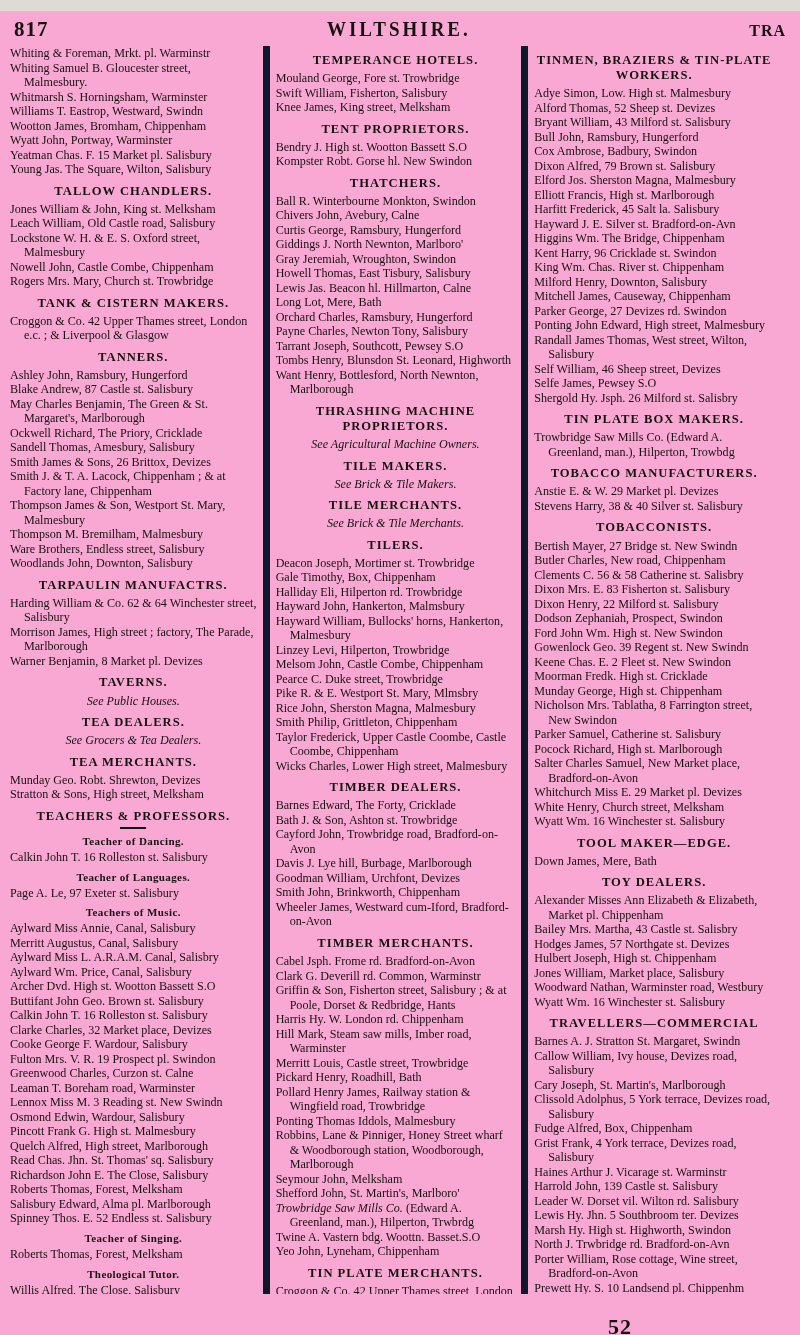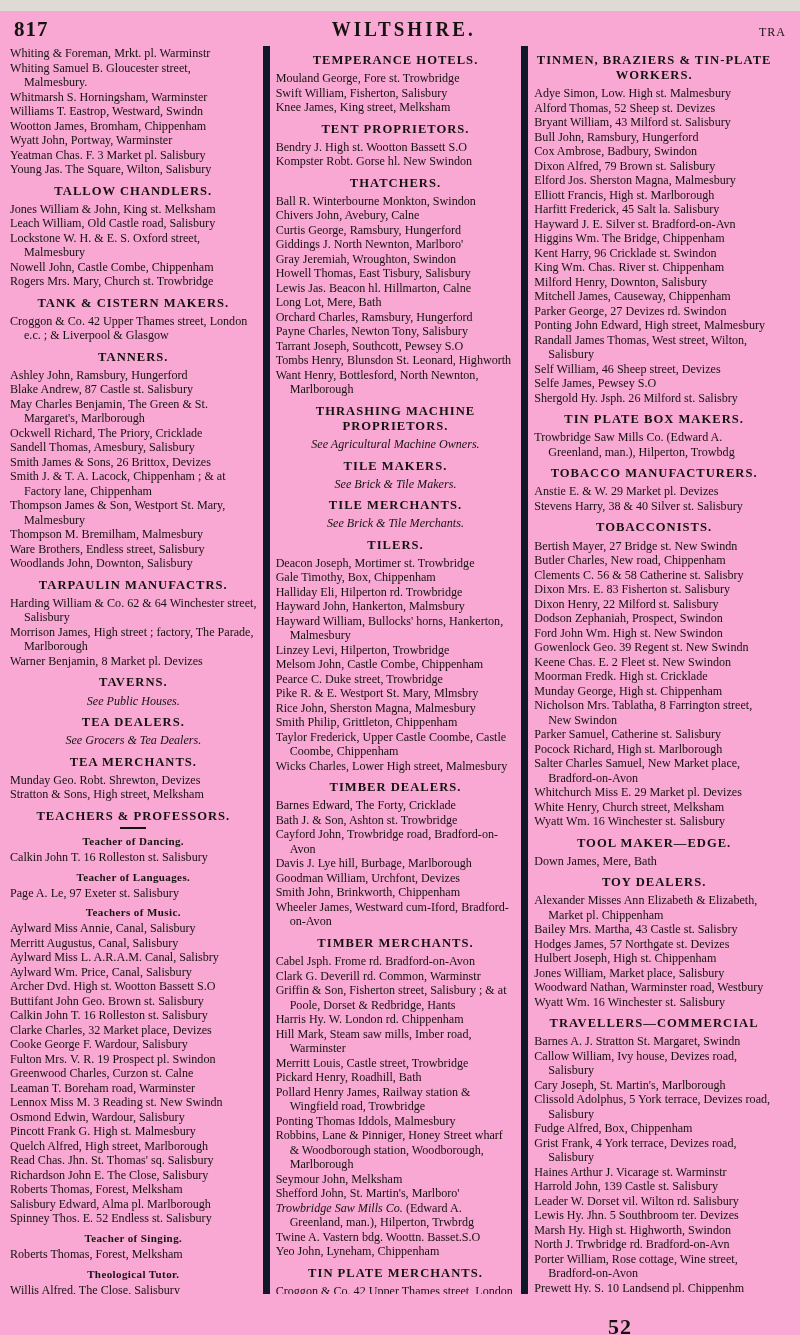--- a/index.html
+++ b/index.html
@@ -15,21 +15,21 @@
   }
   .hdr{
     display:flex;align-items:baseline;justify-content:space-between;
     padding:6px 14px 2px 14px;
   }
   .hdr .pgnum{font-size:21px;font-weight:bold;letter-spacing:1px;}
   .hdr .title{
     font-size:19px;font-weight:bold;letter-spacing:3px;
     transform:scaleY(1.05);
   }
-  .hdr .corner{font-size:12px;font-weight:normal;letter-spacing:1px;}
+  .hdr .corner{font-size:16px;font-weight:bold;letter-spacing:1px;}
   .cols{
     display:flex;align-items:stretch;
     padding:2px 20px 0 4px;
     height:1248px;
   }
   .col{
     width:33.33%;
     padding:0 6px;
     box-sizing:border-box;
     font-size:12.1px;
@@ -85,21 +85,21 @@
   </div>
   <div class="cols">
       <div class="col">
         <section>
           <p class="entry">Whiting &amp; Foreman, Mrkt. pl. Warminstr</p>
           <p class="entry">Whiting Samuel B. Gloucester street, Malmesbury.</p>
           <p class="entry">Whitmarsh S. Horningsham, Warminster</p>
           <p class="entry">Williams T. Eastrop, Westward, Swindn</p>
           <p class="entry">Wootton James, Bromham, Chippenham</p>
           <p class="entry">Wyatt John, Portway, Warminster</p>
-          <p class="entry">Yeatman Chas. F. 3 Market pl. Salisbury</p>
+          <p class="entry">Yeatman Chas. F. 15 Market pl. Salisbury</p>
           <p class="entry">Young Jas. The Square, Wilton, Salisbury</p>
         </section>
         <section>
           <div class="heading">TALLOW CHANDLERS.</div>
           <p class="entry">Jones William &amp; John, King st. Melksham</p>
           <p class="entry">Leach William, Old Castle road, Salisbury</p>
           <p class="entry">Lockstone W. H. &amp; E. S. Oxford street, Malmesbury</p>
           <p class="entry">Nowell John, Castle Combe, Chippenham</p>
           <p class="entry">Rogers Mrs. Mary, Church st. Trowbridge</p>
         </section>

